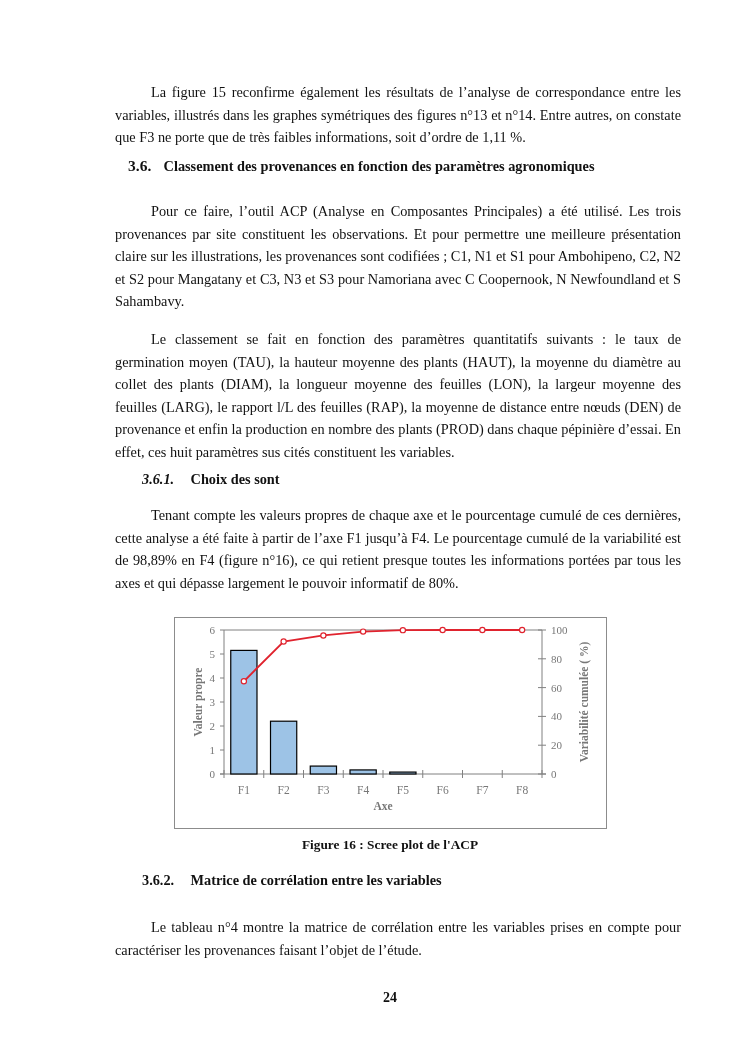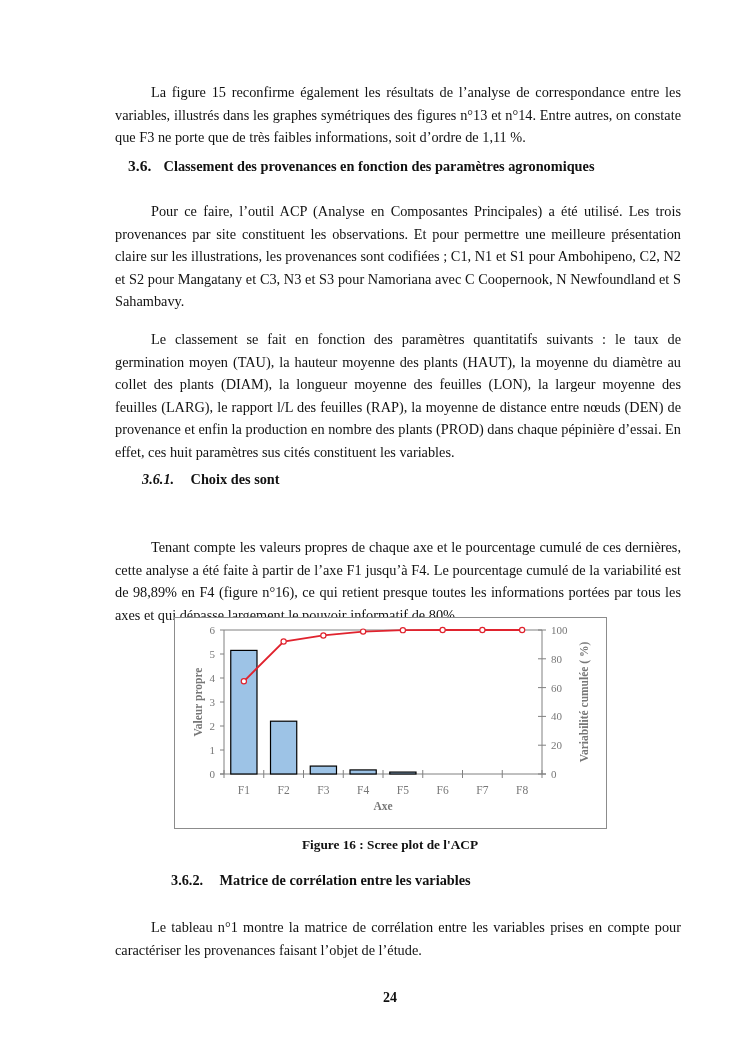--- a/index.html
+++ b/index.html
@@ -30,21 +30,21 @@
 
 <p class="p indent" style="top:192px;">Pour ce faire, l’outil ACP (Analyse en Composantes Principales) a été utilisé. Les trois provenances par site constituent les observations. Et pour permettre une meilleure présentation claire sur les illustrations, les provenances sont codifiées ; C1, N1 et S1 pour Ambohipeno, C2, N2 et S2 pour Mangatany et C3, N3 et S3 pour Namoriana avec C Coopernook, N Newfoundland et S Sahambavy.</p>
 
 <p class="p indent" style="top:320px;">Le classement se fait en fonction des paramètres quantitatifs suivants : le taux de germination moyen (TAU), la hauteur moyenne des plants (HAUT), la moyenne du diamètre au collet des plants (DIAM), la longueur moyenne des feuilles (LON), la largeur moyenne des feuilles (LARG), le rapport l/L des feuilles (RAP), la moyenne de distance entre nœuds (DEN) de provenance et enfin la production en nombre des plants (PROD) dans chaque pépinière d’essai. En effet, ces huit paramètres sus cités constituent les variables.</p>
 
 <div class="h" style="left:142px; top:471px;">
   <span class="num" style="width:45px;font-style:italic;">3.6.1.</span>
   <span>Choix des sont</span>
 </div>
 
-<p class="p indent" style="top:528px;">Tenant compte les valeurs propres de chaque axe et le pourcentage cumulé de ces dernières, cette analyse a été faite à partir de l’axe F1 jusqu’à F4. Le pourcentage cumulé de la variabilité est de 98,89% en F4 (figure n°16), ce qui retient presque toutes les informations portées par tous les axes et qui dépasse largement le pouvoir informatif de 80%.</p>
+<p class="p indent" style="top:496px;">Tenant compte les valeurs propres de chaque axe et le pourcentage cumulé de ces dernières, cette analyse a été faite à partir de l’axe F1 jusqu’à F4. Le pourcentage cumulé de la variabilité est de 98,89% en F4 (figure n°16), ce qui retient presque toutes les informations portées par tous les axes et qui dépasse largement le pouvoir informatif de 80%.</p>
 
 <div class="chart-box">
   <svg width="431" height="210" viewBox="0 0 431 210">
     <g id="chart-root">
         <line x1="49" y1="12" x2="367" y2="12" stroke="#808080" stroke-width="1"></line>
         <line x1="49" y1="12" x2="49" y2="156" stroke="#808080" stroke-width="1"></line>
         <line x1="367" y1="12" x2="367" y2="156" stroke="#808080" stroke-width="1"></line>
         <line x1="45" y1="156" x2="371" y2="156" stroke="#808080" stroke-width="1"></line>
         <line x1="45" y1="156" x2="49" y2="156" stroke="#808080"></line>
         <text x="40" y="160" text-anchor="end" font-size="11" fill="#777">0</text>
@@ -105,20 +105,20 @@
         <circle cx="347.125" cy="12" r="2.6" fill="#fff" stroke="#e0232e" stroke-width="1.2"></circle>
         <text x="208" y="192" text-anchor="middle" font-size="11.5" font-weight="bold" fill="#777">Axe</text>
         <text x="0" y="0" transform="translate(27,84) rotate(-90)" text-anchor="middle" font-size="11.5" font-weight="bold" fill="#777">Valeur propre</text>
         <text x="0" y="0" transform="translate(413,84) rotate(-90)" text-anchor="middle" font-size="11.5" font-weight="bold" fill="#777">Variabilité cumulée ( %)</text>
       </g>
   </svg>
 </div>
 
 <div class="caption">Figure 16 : Scree plot de l'ACP</div>
 
-<div class="h" style="left:142px; top:872px;margin-left:29px;">
+<div class="h" style="left:142px; top:872px;">
   <span class="num" style="width:45px;">3.6.2.</span>
   <span>Matrice de corrélation entre les variables</span>
 </div>
 
-<p class="p indent" style="top:908px;">Le tableau n°1 montre la matrice de corrélation entre les variables prises en compte pour caractériser les provenances faisant l’objet de l’étude.</p>
+<p class="p indent" style="top:908px;">Le tableau n°4 montre la matrice de corrélation entre les variables prises en compte pour caractériser les provenances faisant l’objet de l’étude.</p>
 
 <div class="pagenum">24</div>
 
 </body></html>

